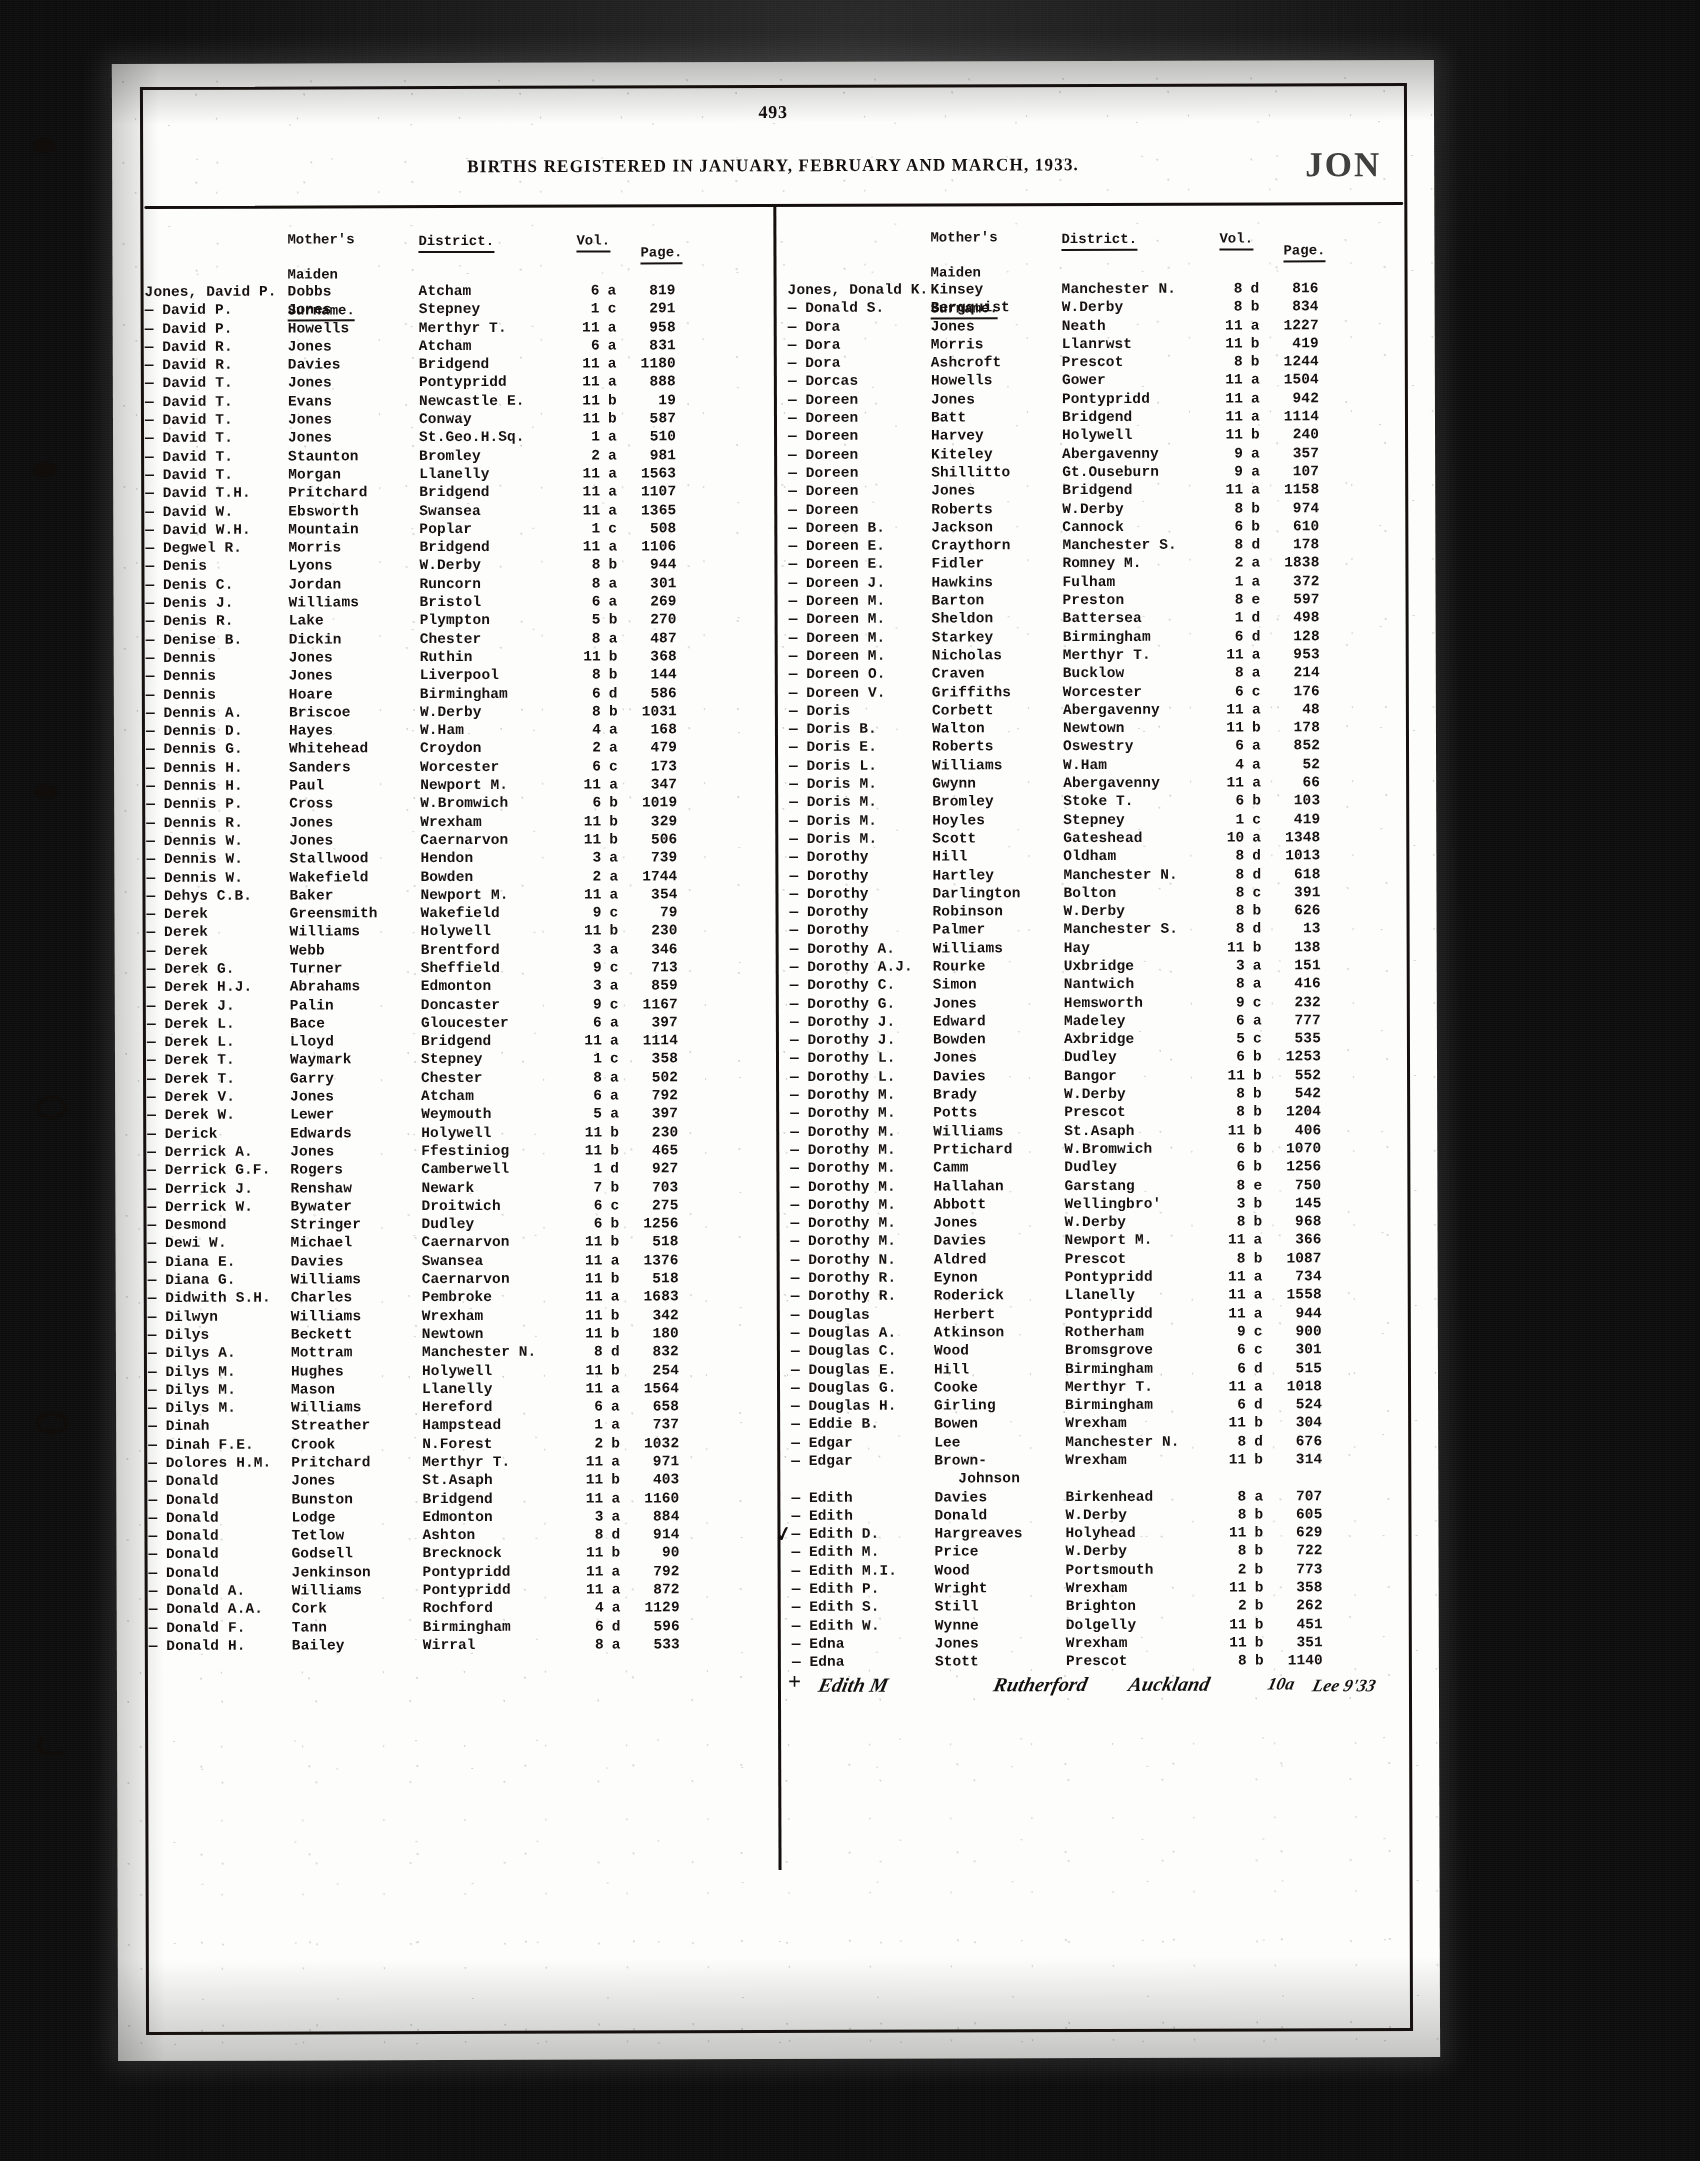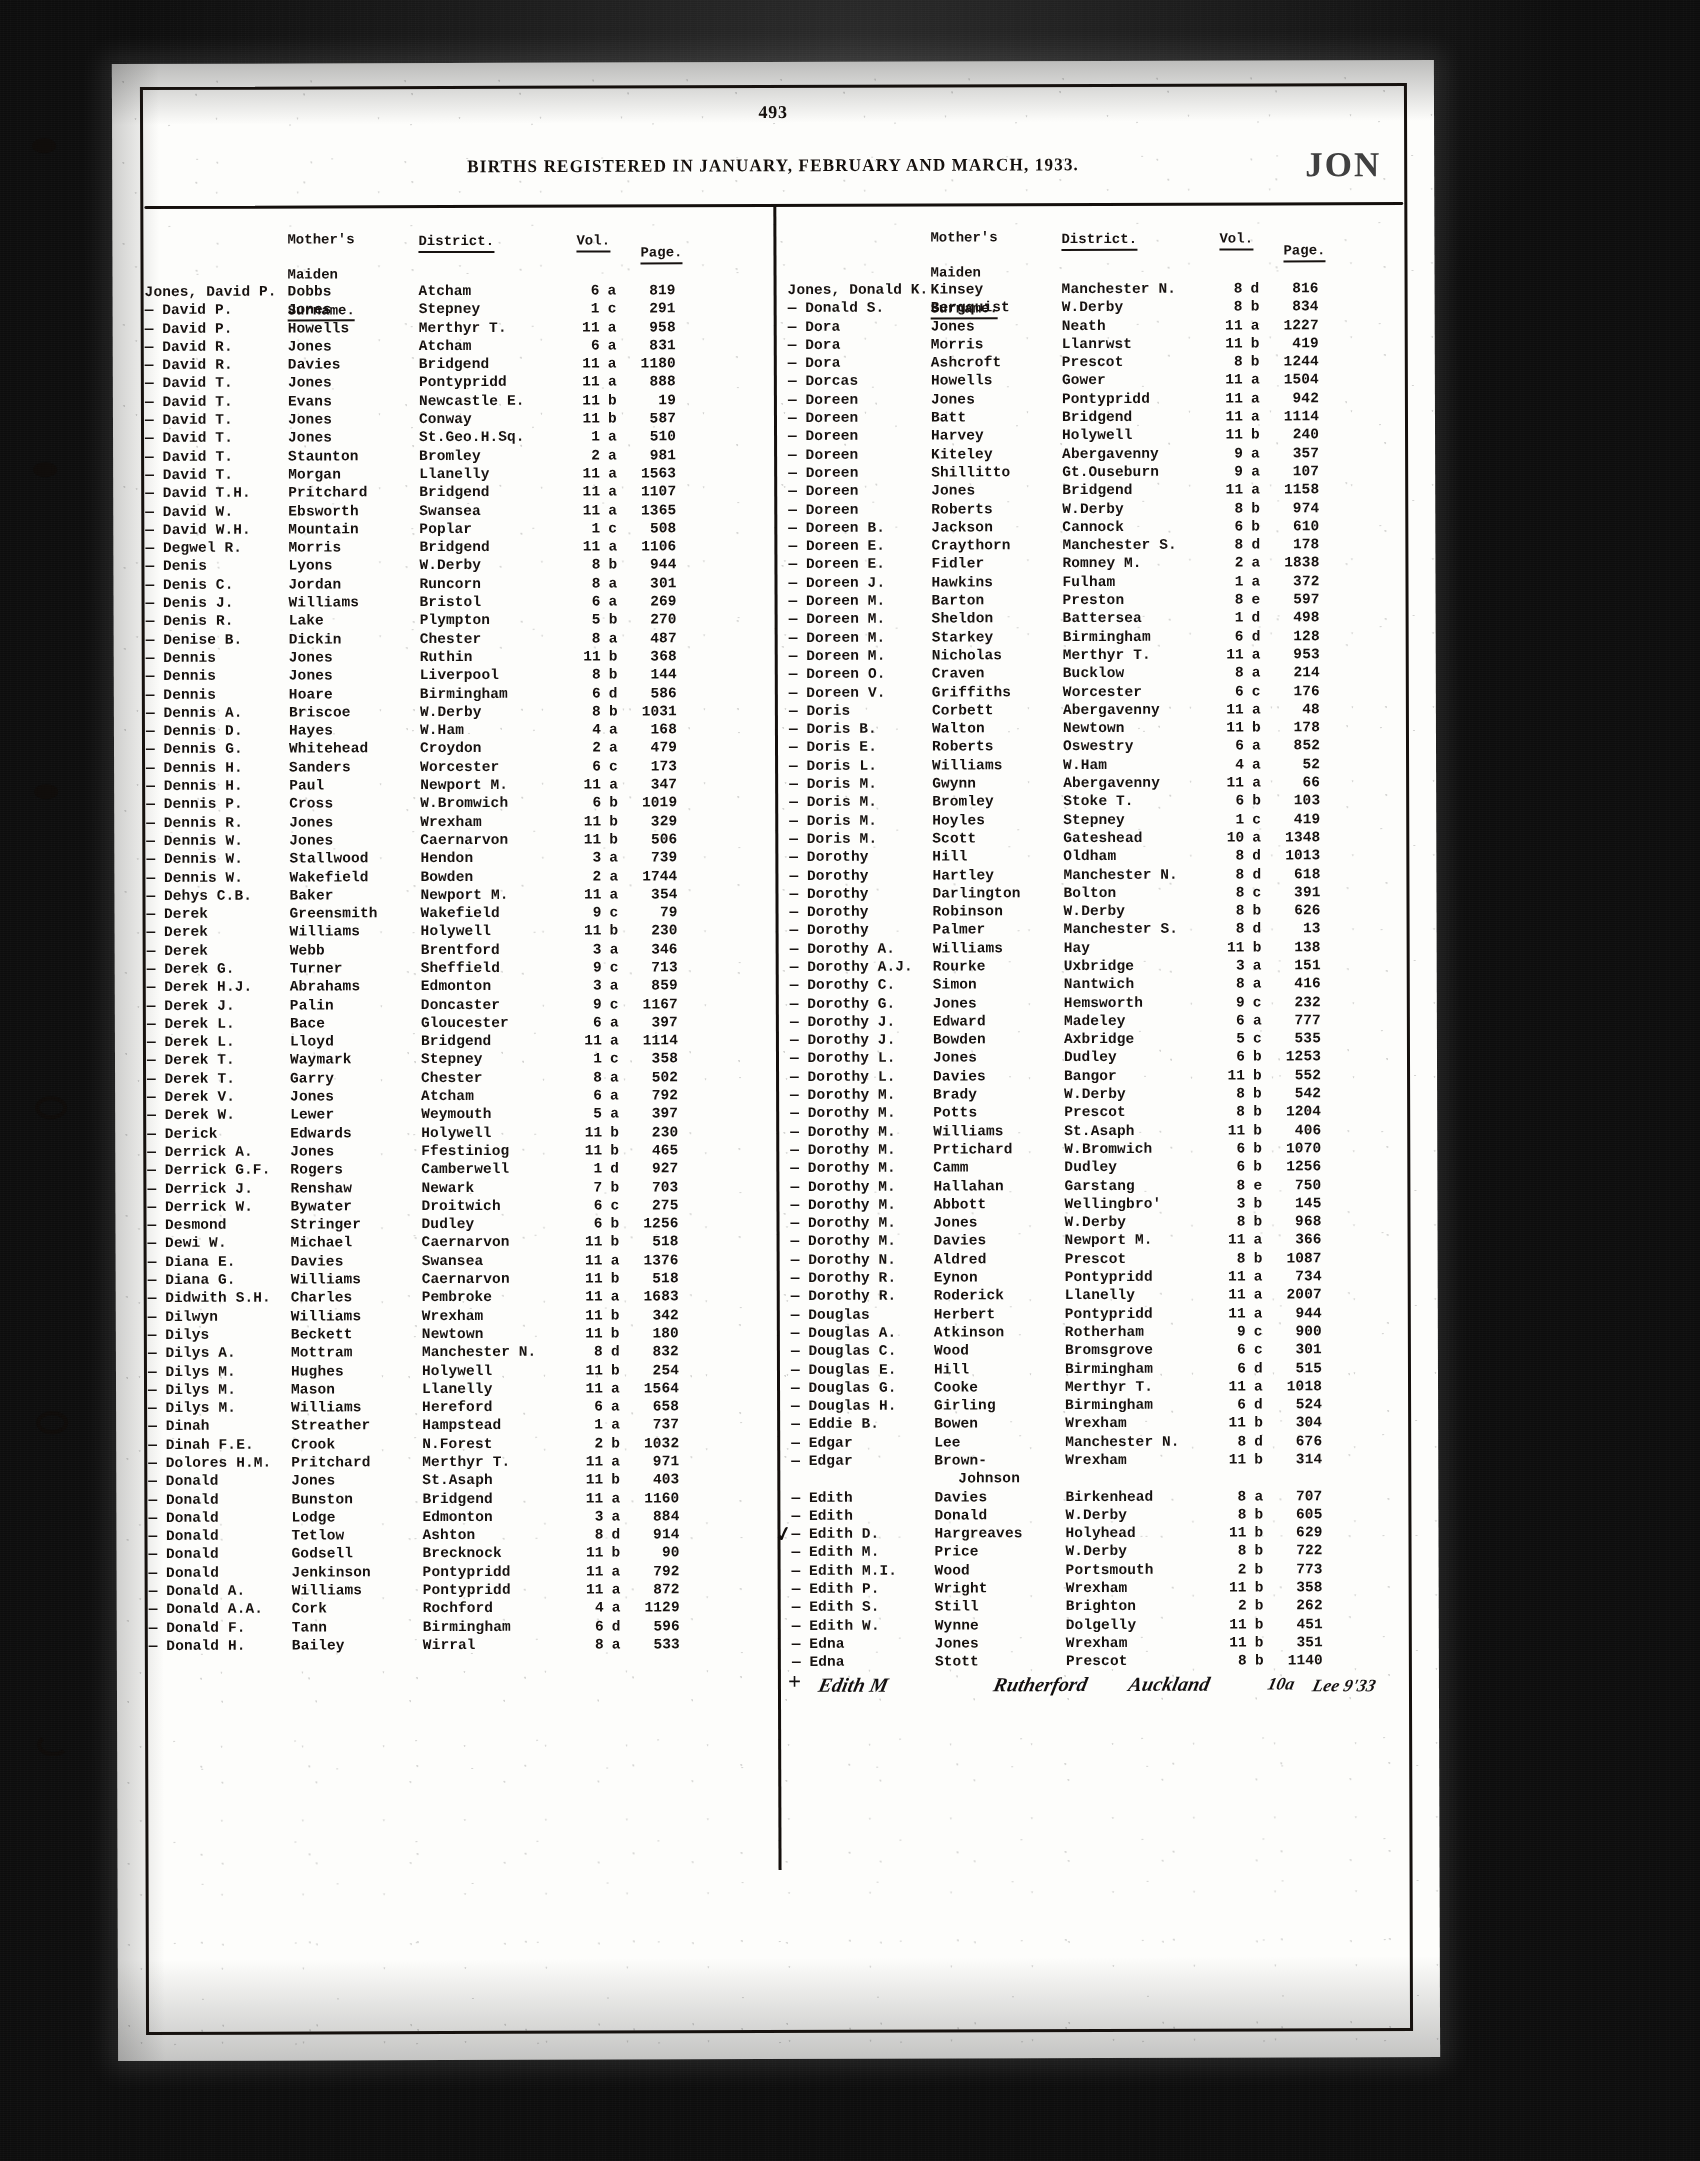--- a/index.html
+++ b/index.html
@@ -1298,21 +1298,21 @@
           <span class="c-vol">11</span>
           <span class="c-volsub">a</span>
           <span class="c-page">734</span>
         </div>
         <div class="row">
           <span class="c-name"><span class="dash">—</span>Dorothy R.</span>
           <span class="c-mms">Roderick</span>
           <span class="c-dist">Llanelly</span>
           <span class="c-vol">11</span>
           <span class="c-volsub">a</span>
-          <span class="c-page">2007</span>
+          <span class="c-page">1558</span>
         </div>
         <div class="row">
           <span class="c-name"><span class="dash">—</span>Douglas</span>
           <span class="c-mms">Herbert</span>
           <span class="c-dist">Pontypridd</span>
           <span class="c-vol">11</span>
           <span class="c-volsub">a</span>
           <span class="c-page">944</span>
         </div>
         <div class="row">

